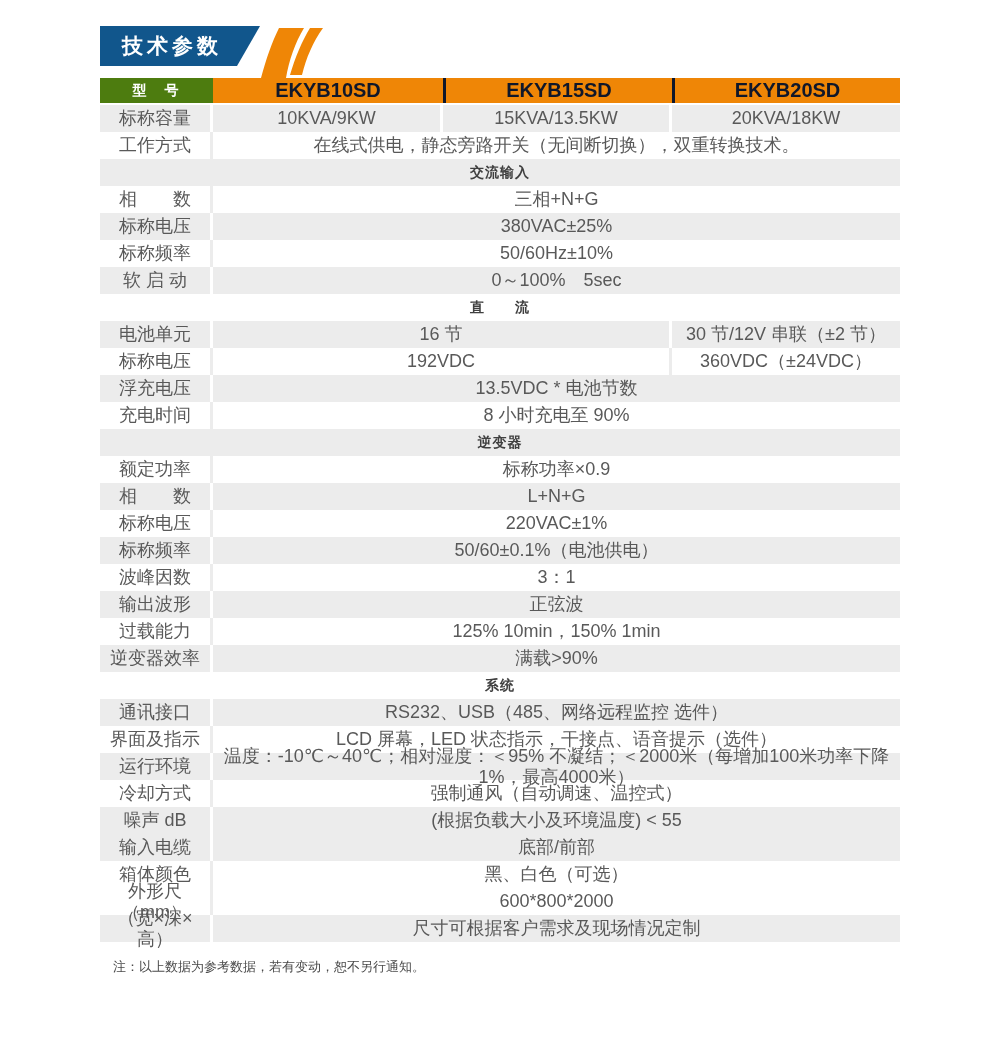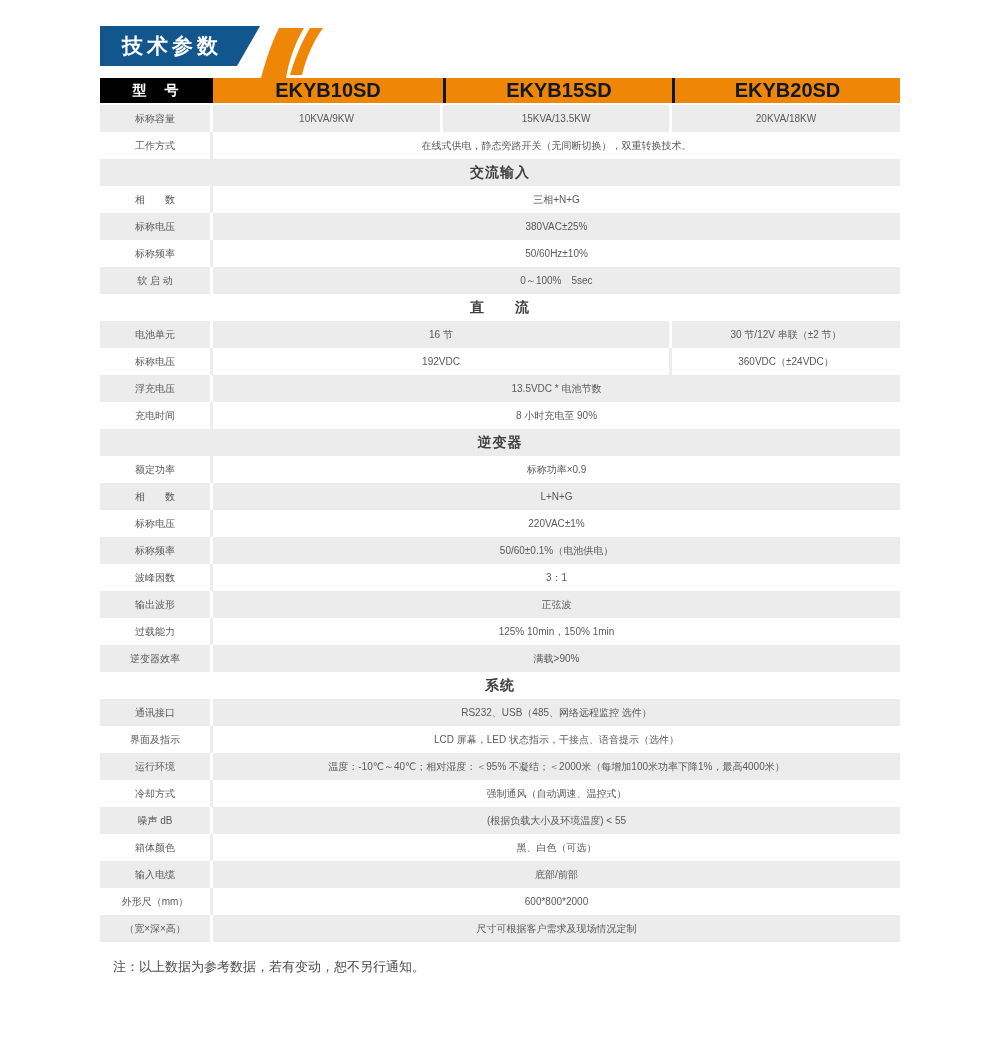--- a/index.html
+++ b/index.html
@@ -13,35 +13,35 @@
     display:flex;align-items:center;padding-left:22px;box-sizing:border-box;}
   .banner-title{color:#ffffff;font-size:21px;font-weight:bold;letter-spacing:4px;}
   .banner-swoosh{margin-left:-14px;margin-top:2px;}
 
   
   .spec-table{position:absolute;left:100px;top:78px;width:800px;}
   .row{display:flex;height:27px;box-sizing:border-box;}
   .row--gray{background:#ECECEC;}
   .row--white{background:#ffffff;}
   .cell{display:flex;align-items:center;justify-content:center;height:100%;
-    box-sizing:border-box;font-size:10px;color:#595959;text-align:center;line-height:1.15;}
+    box-sizing:border-box;font-size:18px;color:#595959;text-align:center;line-height:1.15;}
   .row--gray .bdr{border-right:3px solid #ffffff;}
   .row--white .bdr{border-right:3px solid #ECECEC;}
   .w-label{width:113px;}
   .w-full{width:687px;}
   .w-main{width:459px;}
   .w-right{width:228px;}
   .w-c1{width:230px;}.w-c2{width:229px;}.w-c3{width:228px;}
 
   .row--section{align-items:center;justify-content:center;}
   .section-title{width:100%;text-align:center;font-size:14px;font-weight:bold;color:#404040;letter-spacing:1px;}
 
   
   .row--head{height:27px;border-bottom:2px solid #ffffff;}
-  .head-label{width:113px;background:#000000;color:#fff;font-weight:bold;font-size:14px;
+  .head-label{width:113px;background:#4d7c0f;color:#fff;font-weight:bold;font-size:14px;
     display:flex;align-items:center;justify-content:center;letter-spacing:2px;}
   .head-model{background:#EF8606;color:#0f172a;font-weight:bold;font-size:20px;
     display:flex;align-items:center;justify-content:center;}
   .head-model + .head-model{border-left:3px solid #0f172a;box-sizing:border-box;}
 
   
   .note{position:absolute;left:113px;top:958px;font-size:13px;color:#4a4a4a;}
 </style>
 </head>
 <body>
@@ -167,28 +167,28 @@
           <div class="cell w-full">温度：-10℃～40℃；相对湿度：＜95% 不凝结；＜2000米（每增加100米功率下降1%，最高4000米）</div>
         </div>
         <div class="row row--white">
           <div class="cell w-label bdr">冷却方式</div>
           <div class="cell w-full">强制通风（自动调速、温控式）</div>
         </div>
         <div class="row row--gray">
           <div class="cell w-label bdr">噪声 dB</div>
           <div class="cell w-full">(根据负载大小及环境温度) &lt; 55</div>
         </div>
+        <div class="row row--gray">
+          <div class="cell w-label bdr">输入电缆</div>
+          <div class="cell w-full">底部/前部</div>
+        </div>
         <div class="row row--white">
           <div class="cell w-label bdr">箱体颜色</div>
           <div class="cell w-full">黑、白色（可选）</div>
         </div>
-        <div class="row row--gray">
-          <div class="cell w-label bdr">输入电缆</div>
-          <div class="cell w-full">底部/前部</div>
-        </div>
         <div class="row row--white">
           <div class="cell w-label bdr">外形尺（mm）</div>
           <div class="cell w-full">600*800*2000</div>
         </div>
         <div class="row row--gray">
           <div class="cell w-label bdr">（宽×深×高）</div>
           <div class="cell w-full">尺寸可根据客户需求及现场情况定制</div>
         </div>
       </div>
   </div>

